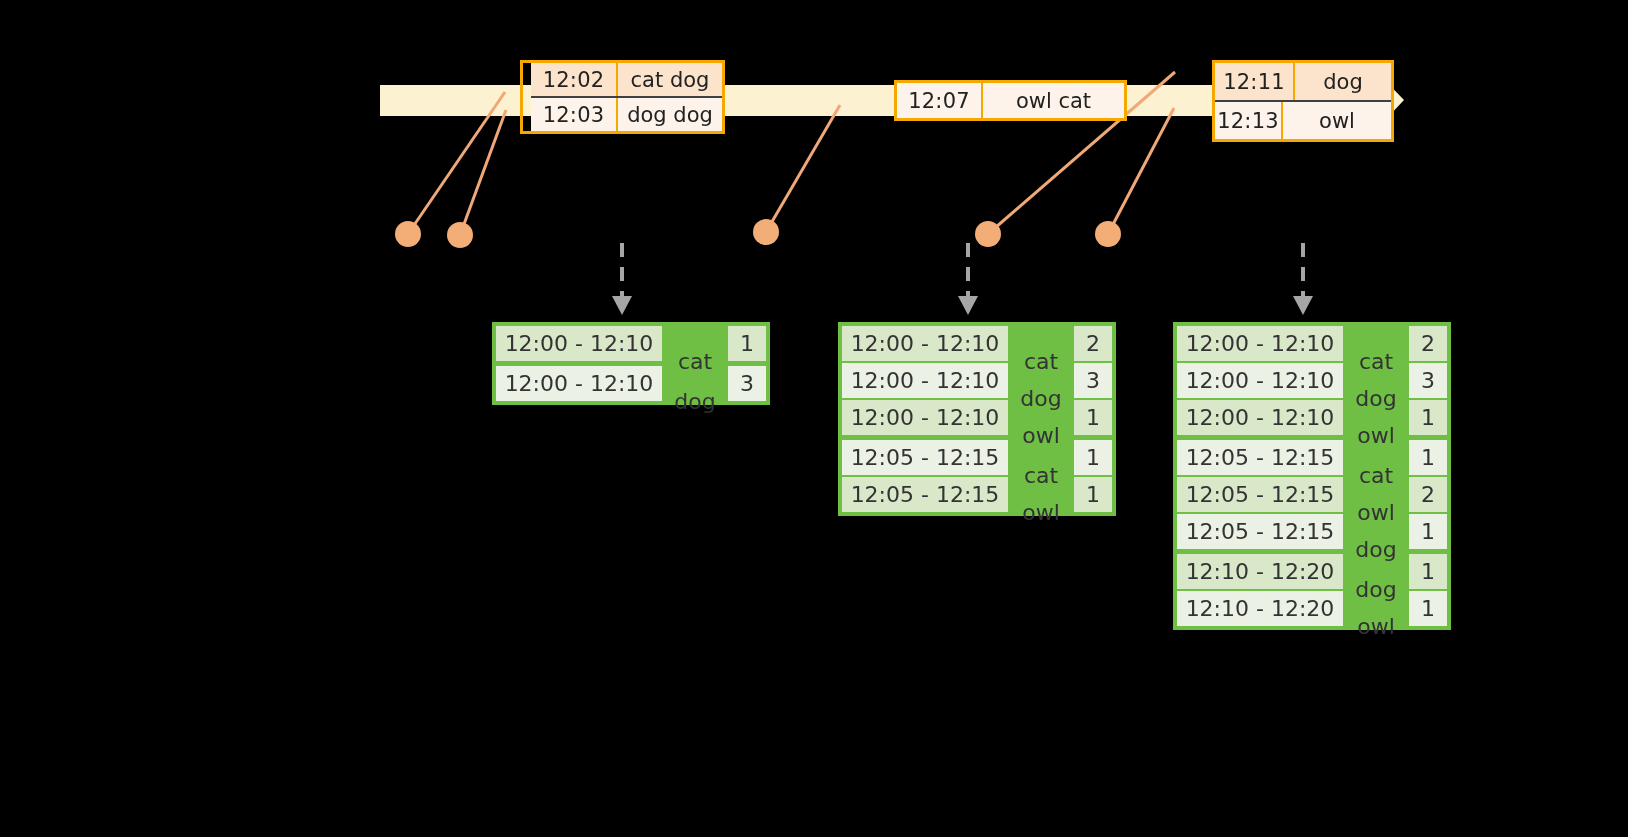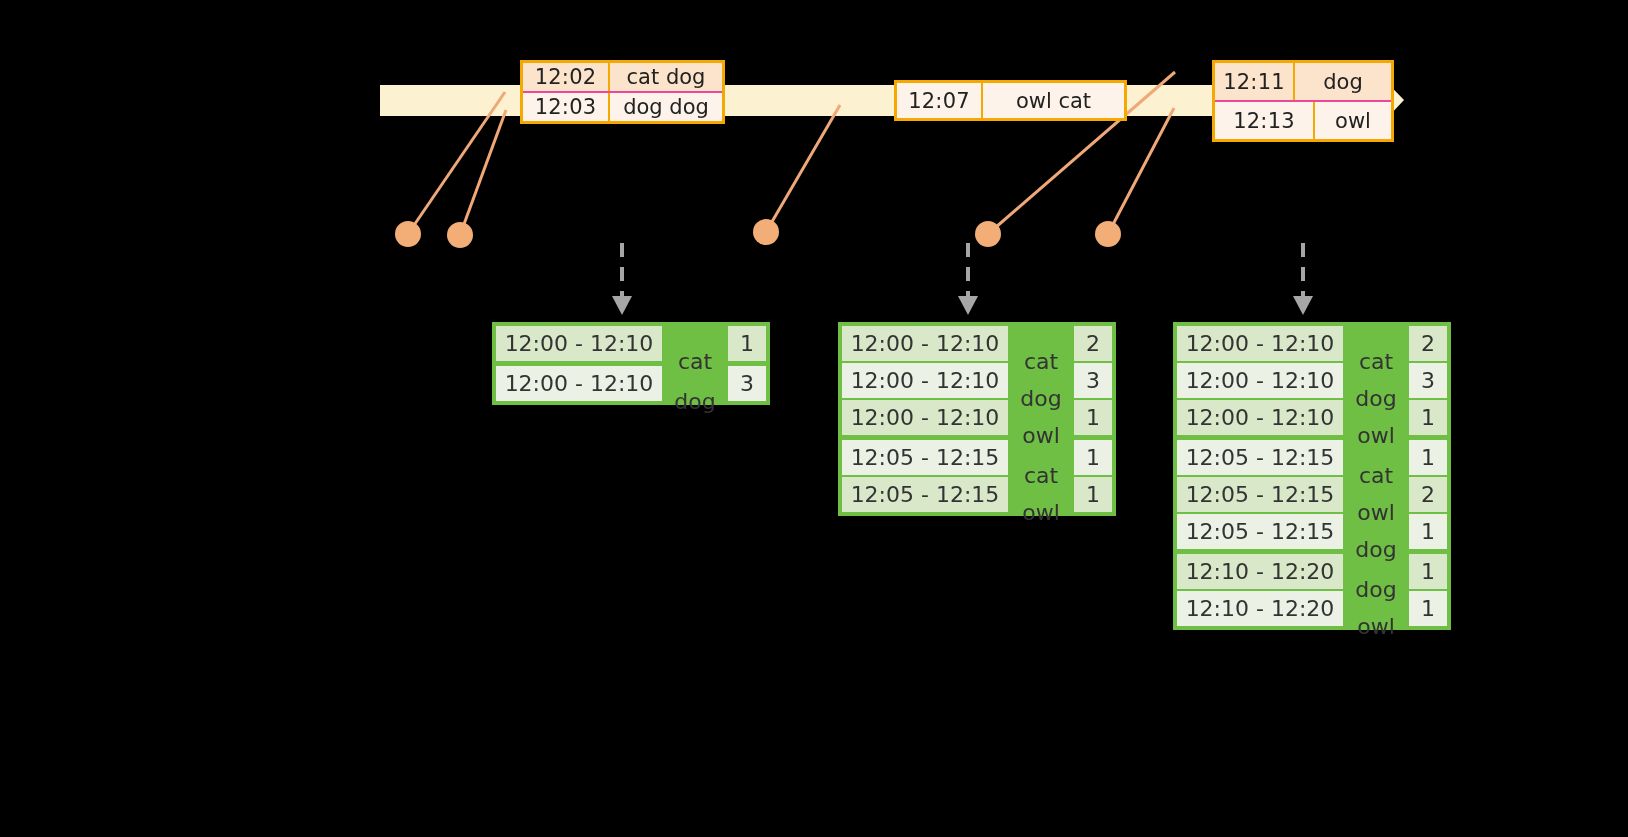--- a/index.html
+++ b/index.html
@@ -35,21 +35,21 @@
     box-sizing: border-box;
     display: flex;
     flex-direction: column;
   }
   .event-row {
     display: flex;
     flex: 1 1 auto;
     box-sizing: border-box;
   }
   .event-row + .event-row {
-    border-top: 2px solid #ec4899;
+    border-top: 2px solid #404040;
   }
   .event-row.shade  { background: #FBE3CC; }
   .event-row.plain  { background: #FDF3EA; }
   .event-time {
     box-sizing: border-box;
     border-right: 2px solid #F5A800;
     display: flex;
     align-items: center;
     justify-content: center;
     color: #222222;
@@ -148,21 +148,21 @@
     <g>
       <line x1="968" y1="243" x2="968" y2="300" stroke="#A6A6A6" stroke-width="4" stroke-dasharray="14 10"></line>
       <polygon points="958,296 978,296 968,315" fill="#A6A6A6"></polygon>
     </g>
     <g>
       <line x1="1303" y1="243" x2="1303" y2="300" stroke="#A6A6A6" stroke-width="4" stroke-dasharray="14 10"></line>
       <polygon points="1293,296 1313,296 1303,315" fill="#A6A6A6"></polygon>
     </g>
   </svg>
 
-  <div class="event-card" style="left:520px; top:60px; width:205px; height:64px;">
+  <div class="event-card" style="left:520px; top:60px; width:205px; height:74px;padding-left:8px;">
     <div class="event-row shade">
       <div class="event-time" style="width:87px;">12:02</div>
       <div class="event-words">cat dog</div>
     </div>
     <div class="event-row plain">
       <div class="event-time" style="width:87px;">12:03</div>
       <div class="event-words">dog dog</div>
     </div>
   </div>
 
@@ -172,21 +172,21 @@
       <div class="event-words">owl cat</div>
     </div>
   </div>
 
   <div class="event-card" style="left:1212px; top:60px; width:182px; height:82px;justify-content:center;">
     <div class="event-row shade">
       <div class="event-time" style="width:80px;">12:11</div>
       <div class="event-words">dog</div>
     </div>
     <div class="event-row plain">
-      <div class="event-time" style="width:100px;">12:13</div>
+      <div class="event-time" style="width:68px;">12:13</div>
       <div class="event-words">owl</div>
     </div>
   </div>
 
   <div class="result-table" style="left:492px; top:322px;">
     <div class="rt-row shade group-end">
       <div class="rt-cell rt-window">12:00 - 12:10</div>
       <div class="rt-cell rt-word">cat</div>
       <div class="rt-cell rt-count">1</div>
     </div>

